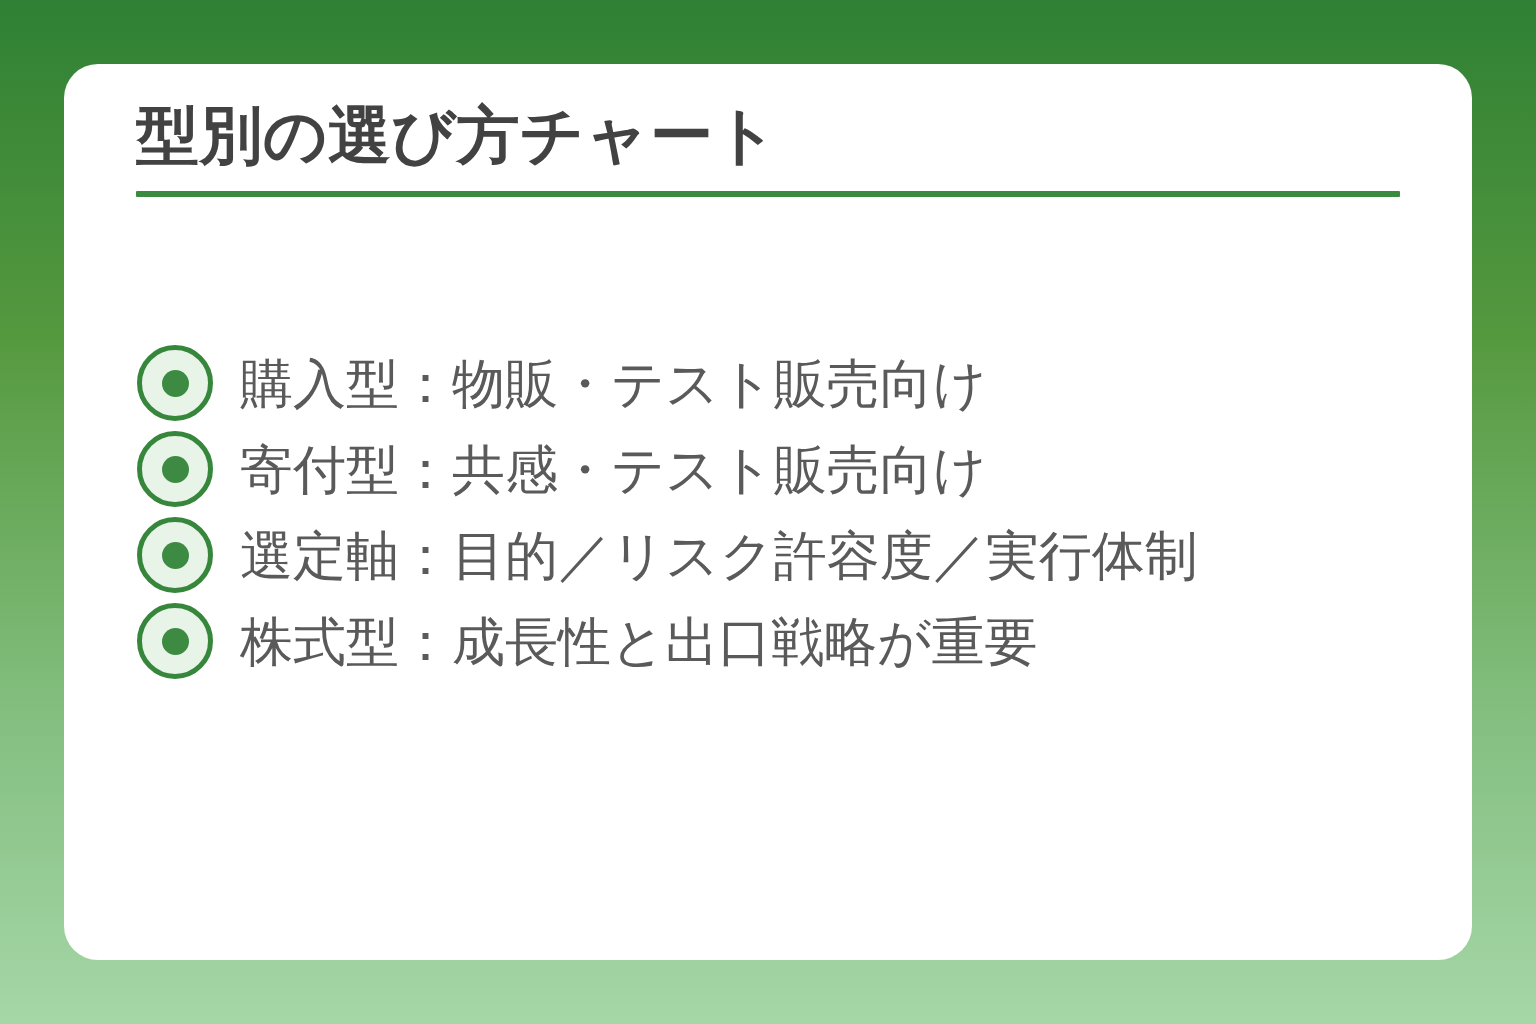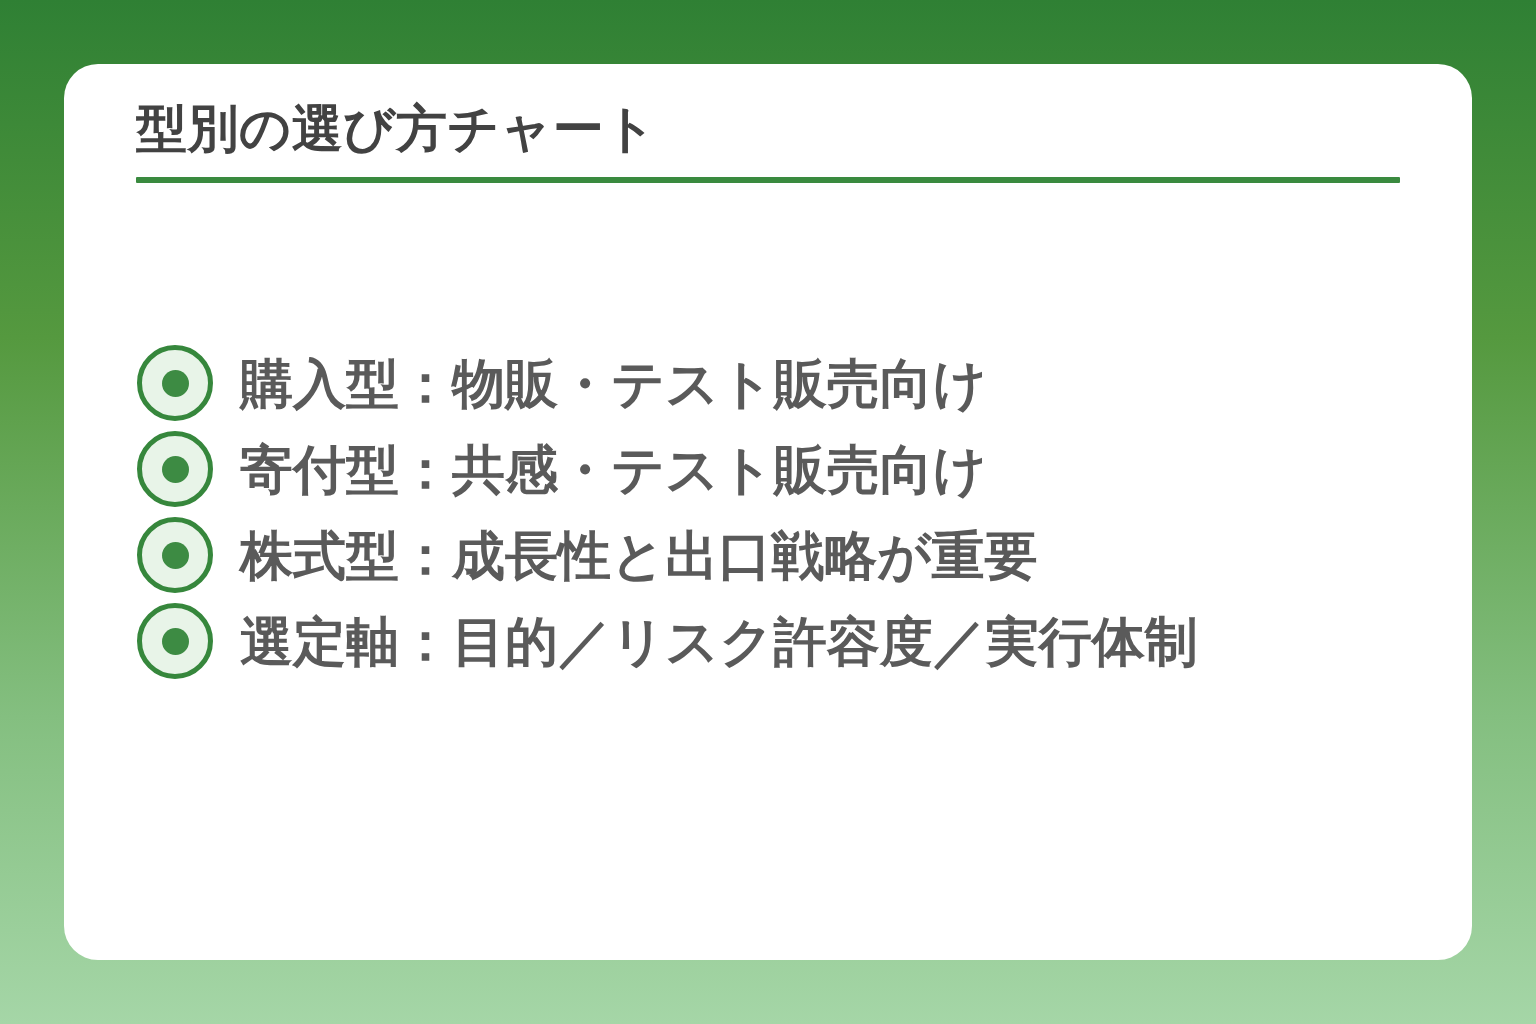--- a/index.html
+++ b/index.html
@@ -36,21 +36,21 @@
 
   #title-block {
     position: absolute;
     left: 72px;
     top: 36px;
     width: 1264px;
   }
 
   #page-title {
     margin: 0;
-    font-size: 51px;
+    font-size: 63px;
     line-height: 1.12;
     font-weight: 700;
     color: #424242;
     letter-spacing: 0.5px;
     white-space: nowrap;
     font-family: "Liberation Sans", "DejaVu Sans", sans-serif;
   }
 
   #title-rule {
     margin-top: 20px;
@@ -92,21 +92,21 @@
 
   .bullet-dot {
     width: 27px;
     height: 27px;
     border-radius: 50%;
     background: #3d8b43;
   }
 
   .bullet-text {
     font-size: 53px;
-    font-weight: 700;
+    font-weight: 400;
     color: #5a5a5a;
     line-height: 1;
     white-space: nowrap;
     font-family: "Liberation Sans", "DejaVu Sans", sans-serif;
   }
 </style>
 </head>
 <body>
 
 <div id="slide">
@@ -132,26 +132,26 @@
           <span class="bullet-dot"></span>
         </span>
         <span class="bullet-text">寄付型：共感・テスト販売向け</span>
       </li>
 
 
       <li class="bullet-row">
         <span class="bullet-marker">
           <span class="bullet-dot"></span>
         </span>
-        <span class="bullet-text">株式型：成長性と出口戦略が重要</span>
+        <span class="bullet-text">選定軸：目的／リスク許容度／実行体制</span>
       </li>
 
       <li class="bullet-row">
         <span class="bullet-marker">
           <span class="bullet-dot"></span>
         </span>
-        <span class="bullet-text">選定軸：目的／リスク許容度／実行体制</span>
+        <span class="bullet-text">株式型：成長性と出口戦略が重要</span>
       </li>
 
     </ul>
 
   </div>
 </div>
 
 </body></html>

